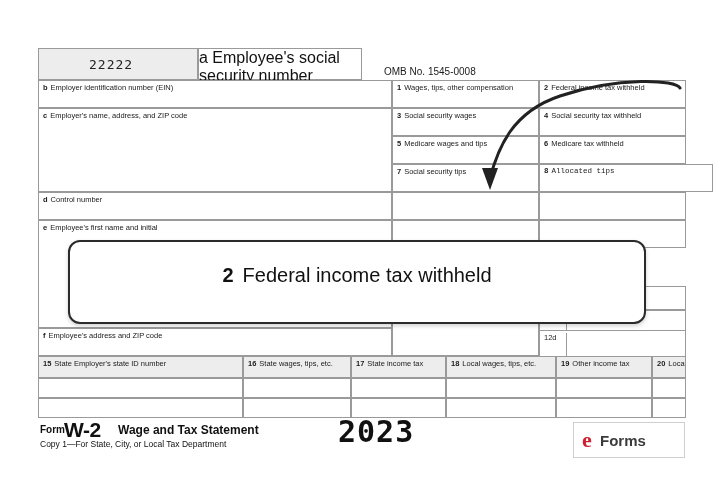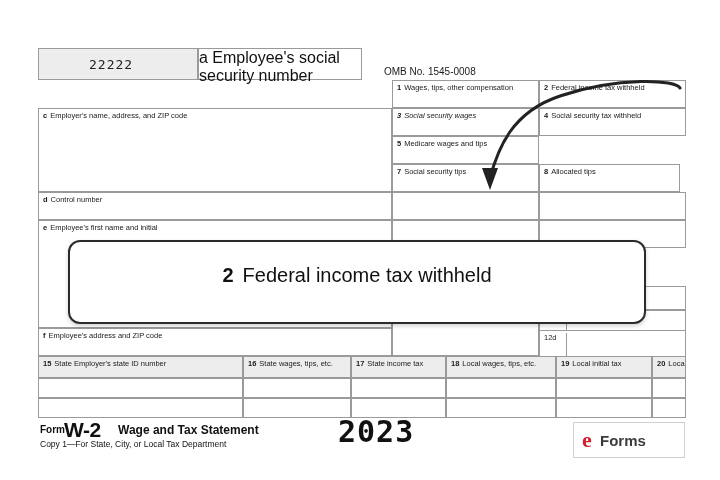--- a/index.html
+++ b/index.html
@@ -105,20 +105,23 @@
   </div>
 
   <div class="ssnbox">
     <span class="lbl">a  Employee's social security number</span>
   </div>
 
   <div class="ombbox">
     <span class="omb">OMB No. 1545-0008</span>
   </div>
 
+  <div class="cell" style="left:0;top:32px;width:354px;height:28px;">
+    <span class="lbl"><span class="num">b</span><span>Employer identification number (EIN)</span></span>
+  </div>
 
   <div class="cell" style="left:0;top:60px;width:354px;height:84px;">
     <span class="lbl"><span class="num">c</span><span>Employer's name, address, and ZIP code</span></span>
   </div>
 
   <div class="cell" style="left:0;top:144px;width:354px;height:28px;">
     <span class="lbl"><span class="num">d</span><span>Control number</span></span>
   </div>
 
   <div class="cell" style="left:0;top:172px;width:354px;height:108px;">
@@ -129,35 +132,38 @@
     <span class="lbl"><span class="num">f</span><span>Employee's address and ZIP code</span></span>
   </div>
 
   <div class="cell" style="left:354px;top:32px;width:147px;height:28px;">
     <span class="lbl"><span class="num">1</span><span>Wages, tips, other compensation</span></span>
   </div>
   <div class="cell" style="left:501px;top:32px;width:147px;height:28px;">
     <span class="lbl"><span class="num">2</span><span>Federal income tax withheld</span></span>
   </div>
 
-  <div class="cell" style="left:354px;top:60px;width:147px;height:28px;font-style:italic;">
+  <div class="cell" style="left:354px;top:60px;width:147px;height:28px;">
     <span class="lbl"><span class="num">3</span><span>Social security wages</span></span>
   </div>
   <div class="cell" style="left:501px;top:60px;width:147px;height:28px;">
     <span class="lbl"><span class="num">4</span><span>Social security tax withheld</span></span>
   </div>
 
   <div class="cell" style="left:354px;top:88px;width:147px;height:28px;">
     <span class="lbl"><span class="num">5</span><span>Medicare wages and tips</span></span>
   </div>
+  <div class="cell" style="left:501px;top:88px;width:147px;height:28px;">
+    <span class="lbl"><span class="num">6</span><span>Medicare tax withheld</span></span>
+  </div>
 
   <div class="cell" style="left:354px;top:116px;width:147px;height:28px;">
     <span class="lbl"><span class="num">7</span><span>Social security tips</span></span>
   </div>
-  <div class="cell" style="left:501px;top:116px;width:141px;height:28px;">
+  <div class="cell" style="left:501px;top:116px;width:174px;height:28px;font-family:Liberation Mono, monospace;">
     <span class="lbl"><span class="num">8</span><span>Allocated tips</span></span>
   </div>
 
   <div class="cell" style="left:354px;top:144px;width:147px;height:28px;"></div>
   <div class="cell" style="left:501px;top:144px;width:147px;height:28px;"></div>
   <div class="cell" style="left:354px;top:172px;width:147px;height:28px;"></div>
   <div class="cell" style="left:501px;top:172px;width:147px;height:28px;"></div>
   <div class="cell" style="left:354px;top:200px;width:147px;height:38px;"></div>
 
   <div class="cell" style="left:354px;top:238px;width:147px;height:70px;">
@@ -183,21 +189,21 @@
   <div class="cell grayfield" style="left:205px;top:308px;width:108px;height:22px;">
     <span class="lbl"><span class="num">16</span><span>State wages, tips, etc.</span></span>
   </div>
   <div class="cell grayfield" style="left:313px;top:308px;width:95px;height:22px;">
     <span class="lbl"><span class="num">17</span><span>State income tax</span></span>
   </div>
   <div class="cell grayfield" style="left:408px;top:308px;width:110px;height:22px;">
     <span class="lbl"><span class="num">18</span><span>Local wages, tips, etc.</span></span>
   </div>
   <div class="cell grayfield" style="left:518px;top:308px;width:96px;height:22px;">
-    <span class="lbl"><span class="num">19</span><span>Local initial tax</span></span>
+    <span class="lbl"><span class="num">19</span><span>Other income tax</span></span>
   </div>
   <div class="cell grayfield" style="left:614px;top:308px;width:34px;height:22px;">
     <span class="lbl"><span class="num">20</span><span>Locality name</span></span>
   </div>
 
   <div class="cell" style="left:0;top:330px;width:205px;height:20px;"></div>
   <div class="cell" style="left:205px;top:330px;width:108px;height:20px;"></div>
   <div class="cell" style="left:313px;top:330px;width:95px;height:20px;"></div>
   <div class="cell" style="left:408px;top:330px;width:110px;height:20px;"></div>
   <div class="cell" style="left:518px;top:330px;width:96px;height:20px;"></div>

